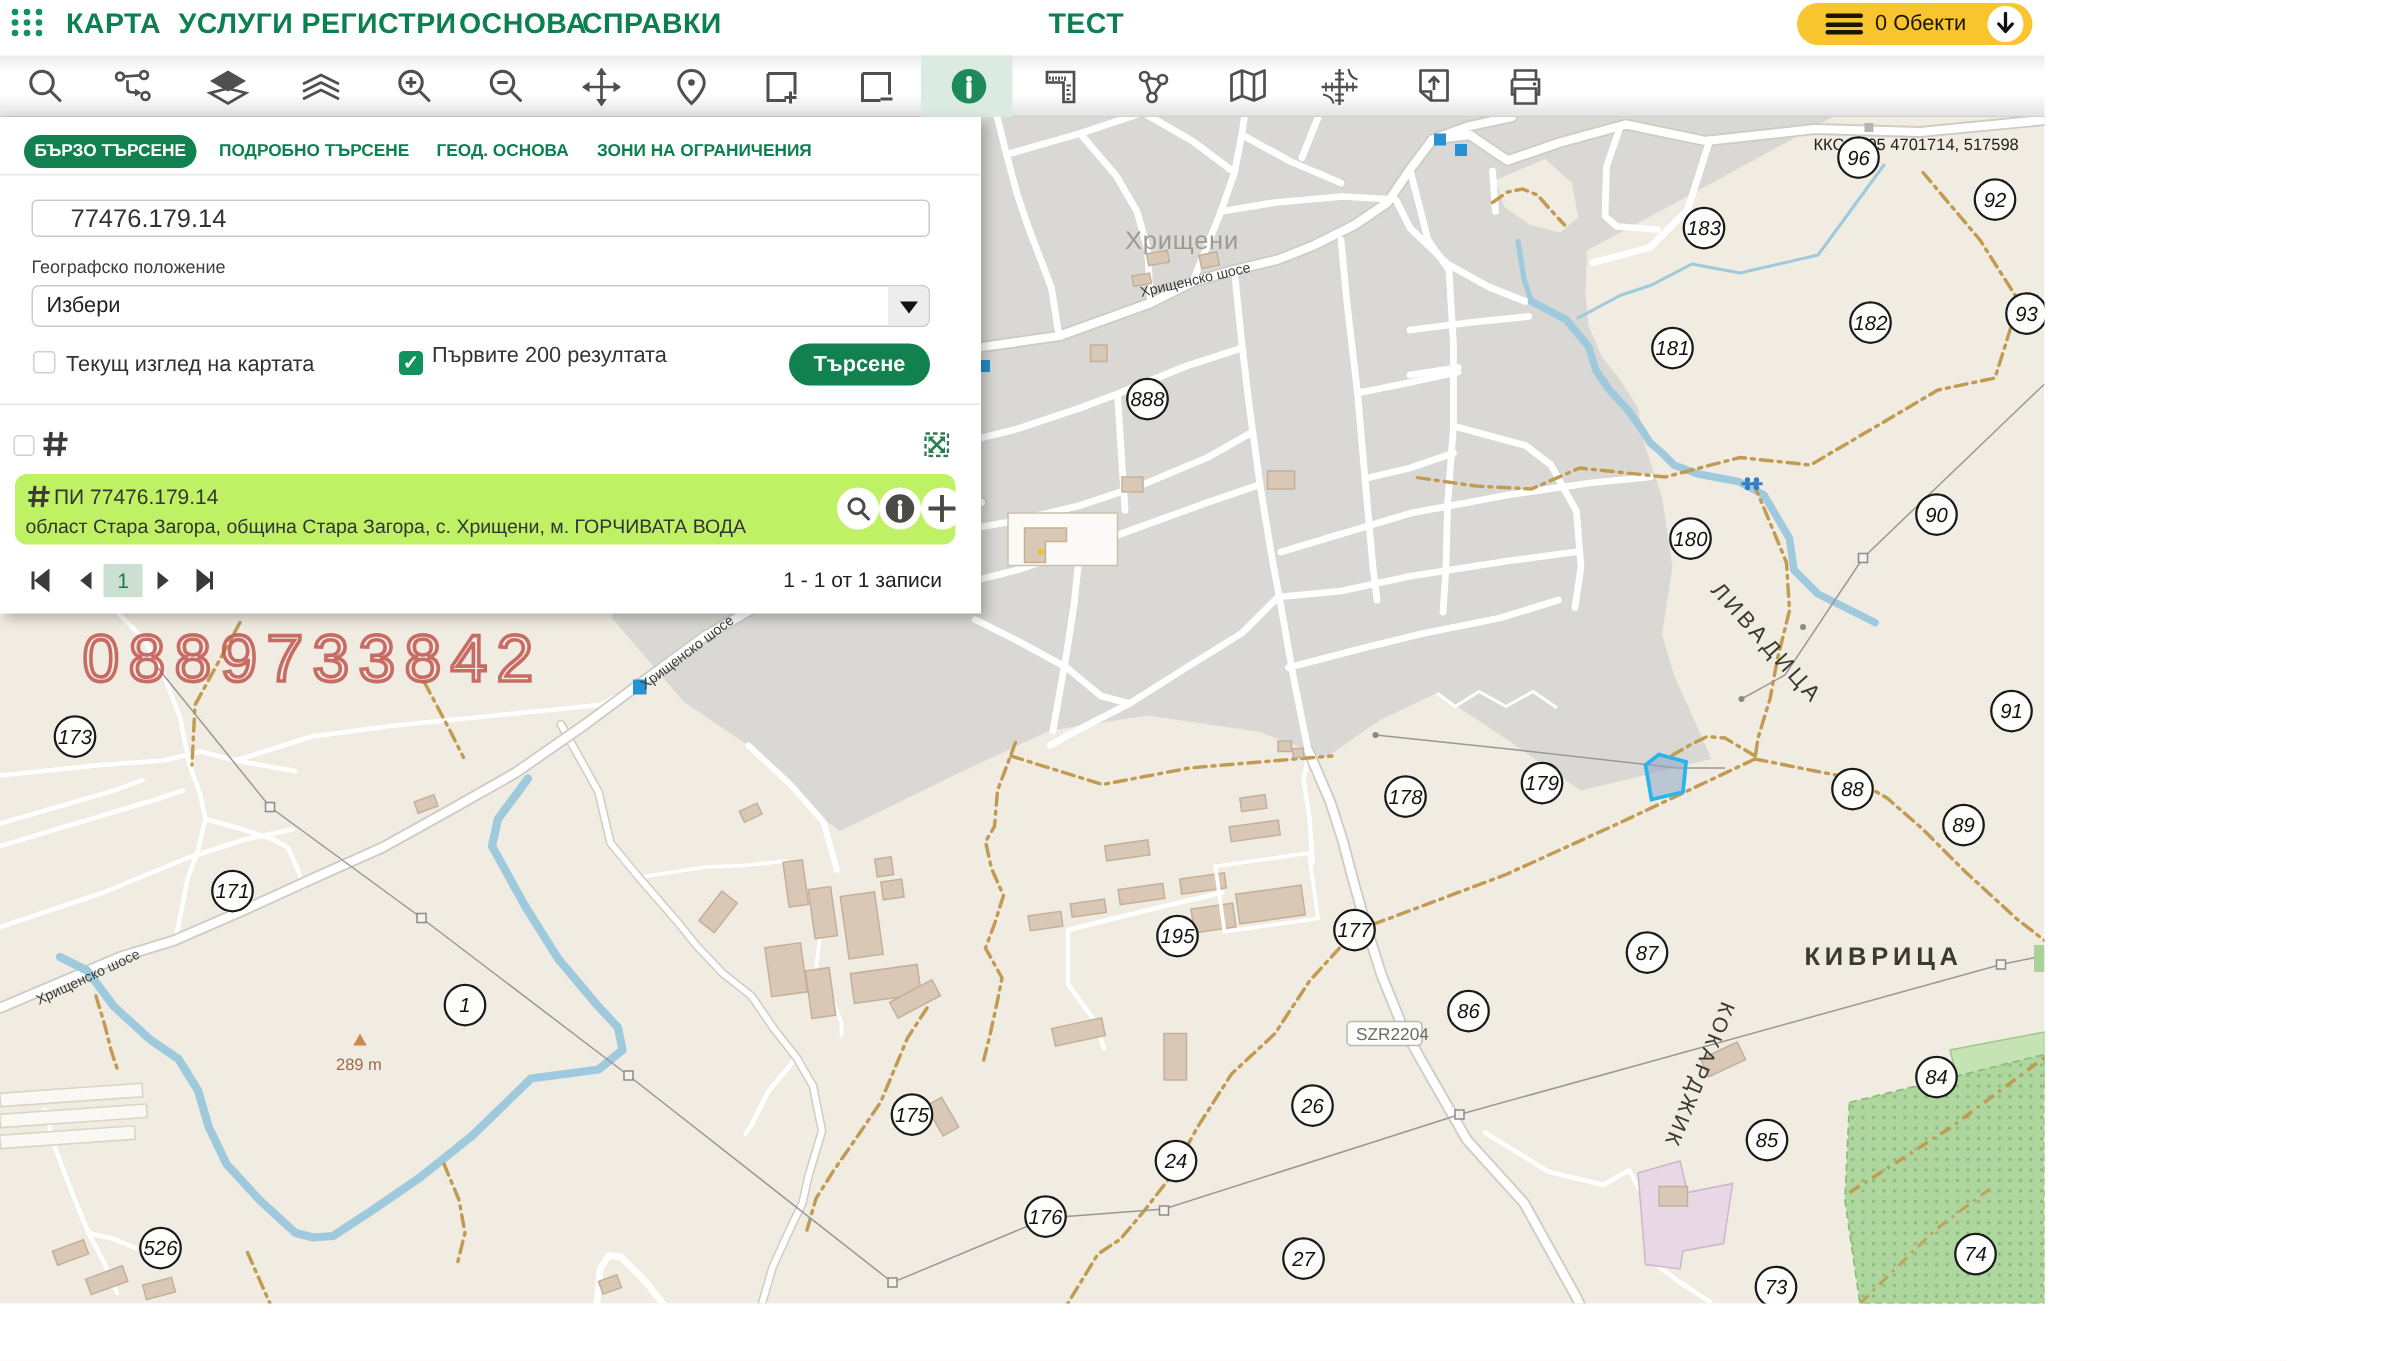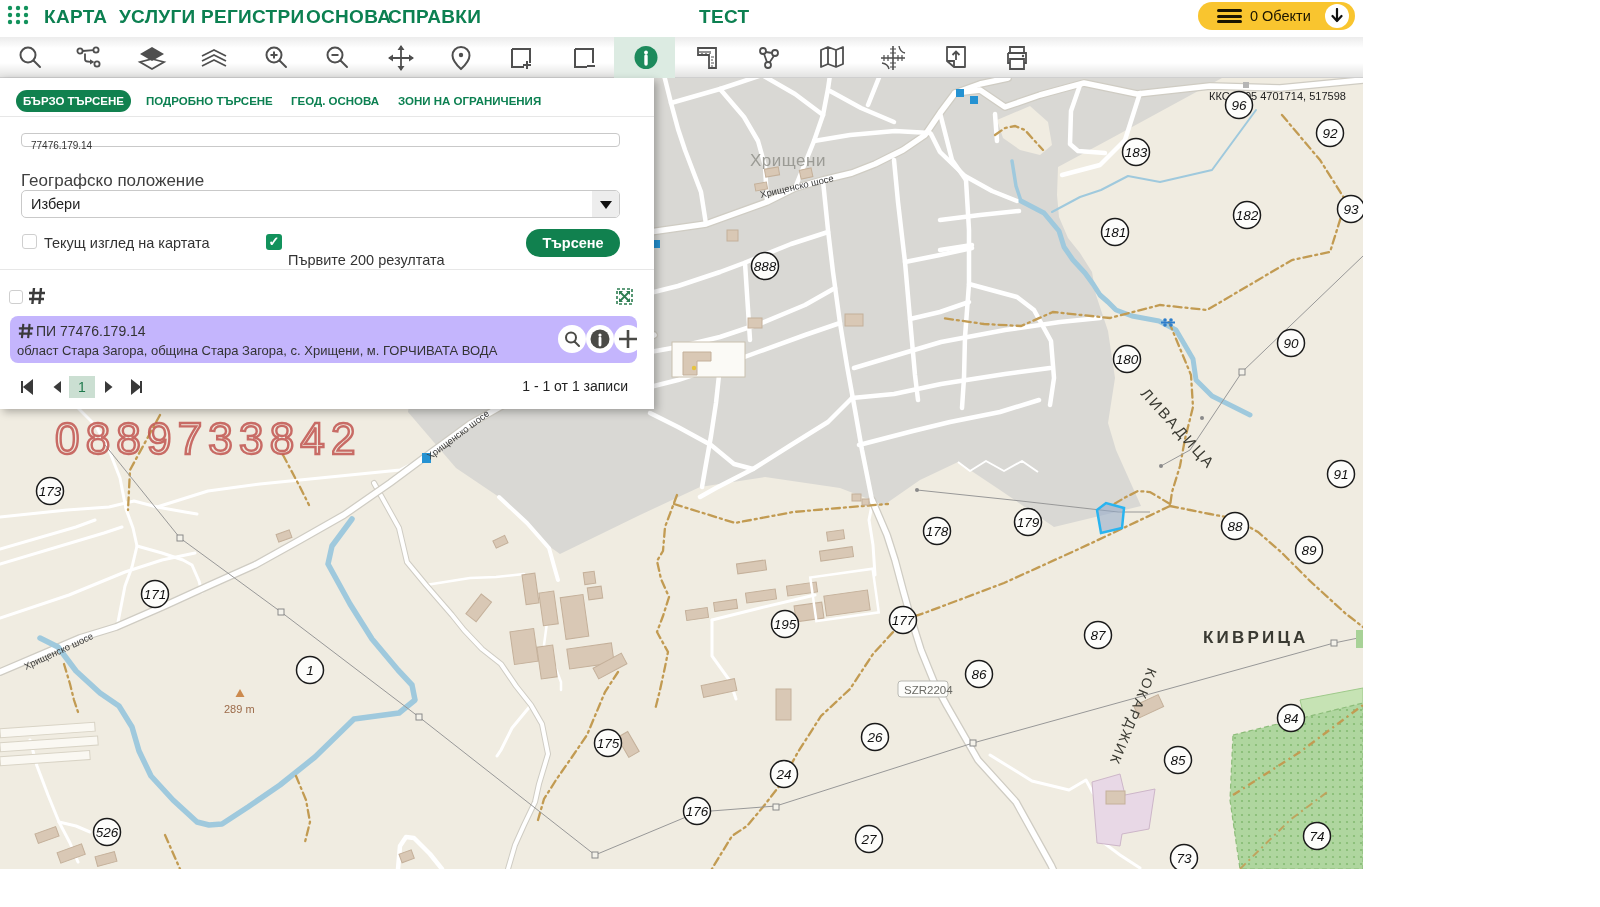--- a/index.html
+++ b/index.html
@@ -20,33 +20,33 @@
 background:linear-gradient(#ececec 0%,#ffffff 28%,#ffffff 65%,#e3e3e2 100%);
 border-bottom:1px solid #cfcfcf;}
 #infobg{position:absolute;left:614px;top:0;width:61px;height:41px;background:#dcebe2;}
 
 #panel{position:absolute;left:0;top:78px;width:654px;height:331px;background:#fff;
 box-shadow:3px 3px 8px rgba(0,0,0,0.28);}
 #tabpill{position:absolute;left:16px;top:12px;width:115px;height:22px;border-radius:11px;background:#11814f;
 color:#fff;font-size:11.5px;font-weight:bold;text-align:center;line-height:22px;}
 .tab{position:absolute;top:12px;height:22px;line-height:22px;font-size:11.5px;font-weight:bold;color:#0c8051;}
 .hr{position:absolute;left:0px;width:654px;height:1px;background:#e7e7e7;}
-#inp{position:absolute;left:21px;top:55px;width:599px;height:14px;border:1px solid #c9c9c9;border-radius:4px;
-font-size:10px;color:#333;line-height:23px;padding-left:9px;}
-#lbl{position:absolute;left:21px;top:93px;font-size:17px;color:#3f3f3f;}
+#inp{position:absolute;left:21px;top:55px;width:599px;height:25px;border:1px solid #c9c9c9;border-radius:4px;
+font-size:17px;color:#333;line-height:23px;padding-left:25px;}
+#lbl{position:absolute;left:21px;top:93px;font-size:12px;color:#3f3f3f;}
 #sel{position:absolute;left:21px;top:112px;width:599px;height:28px;border:1px solid #c9c9c9;border-radius:5px;
 font-size:14.5px;color:#222;line-height:26px;padding-left:9px;background:#fff;}
 #selbtn{position:absolute;right:0;top:0;width:27px;height:26px;background:#ededed;border-radius:0 4px 4px 0;}
 #selbtn:after{content:"";position:absolute;left:8px;top:10px;border-left:6px solid transparent;border-right:6px solid transparent;border-top:8px solid #111;}
 .cb{position:absolute;width:15px;height:15px;border:1px solid #cfcfcf;border-radius:3px;background:#fff;}
 .cbg{position:absolute;width:16px;height:16px;border-radius:3px;background:#12925c;color:#fff;font-size:13px;font-weight:bold;text-align:center;line-height:16px;}
 .cblbl{position:absolute;font-size:14.5px;color:#333;}
 #srchbtn{position:absolute;left:526px;top:151px;width:94px;height:28px;border-radius:14px;background:#11814f;
 color:#fff;font-size:14.5px;font-weight:bold;text-align:center;line-height:28px;}
-#resrow{position:absolute;left:10px;top:238px;width:627px;height:47px;background:#c4b5fd;border-radius:8px;}
+#resrow{position:absolute;left:10px;top:238px;width:627px;height:47px;background:#bef264;border-radius:8px;}
 #resrow .l1{position:absolute;left:26px;top:7px;font-size:14px;color:#333;}
 #resrow .l2{position:absolute;left:7px;top:27px;font-size:13px;color:#333;}
 .rico{position:absolute;top:9px;width:28px;height:28px;border-radius:50%;background:#fff;}
 #pgtxt{position:absolute;left:478px;top:300px;width:150px;font-size:14px;color:#222;text-align:right;white-space:nowrap;}
 #pg1{position:absolute;left:69px;top:298px;width:26px;height:22px;background:#cbdfd2;color:#1f7a4d;font-size:14px;text-align:center;line-height:22px;}
 
 #map{position:absolute;left:0;top:78px;width:1363px;height:791px;}
 </style>
 </head>
 <body>
@@ -530,21 +530,21 @@
 <div class="tab" style="left:146px">ПОДРОБНО ТЪРСЕНЕ</div>
 <div class="tab" style="left:291px">ГЕОД. ОСНОВА</div>
 <div class="tab" style="left:398px">ЗОНИ НА ОГРАНИЧЕНИЯ</div>
 <div class="hr" style="top:38px"></div>
 <div id="inp">77476.179.14</div>
 <div id="lbl">Географско положение</div>
 <div id="sel">Избери<div id="selbtn"></div></div>
 <div class="cb" style="left:22px;top:156px"></div>
 <div class="cblbl" style="left:44px;top:157px">Текущ изглед на картата</div>
 <div class="cbg" style="left:266px;top:156px">✓</div>
-<div class="cblbl" style="left:288px;top:174px">Първите 200 резултата</div>
+<div class="cblbl" style="left:288px;top:151px">Първите 200 резултата</div>
 <div id="srchbtn">Търсене</div>
 <div class="hr" style="top:191px"></div>
 <div class="cb" style="left:9px;top:212px;width:14px;height:14px"></div>
 <svg style="position:absolute;left:28px;top:209px" width="18" height="18" viewBox="0 0 18 18">
         <g stroke="#3a3a3a" stroke-width="2.4">
           <path d="M6 1 L4.4 17 M13 1 L11.4 17 M1 6 H17 M1 12 H16"></path>
         </g>
       </svg>
 <svg style="position:absolute;left:616px;top:210px" width="17" height="17" viewBox="0 0 17 17">
 <rect x="1" y="1" width="15" height="15" fill="none" stroke="#2e7d52" stroke-width="1.6" stroke-dasharray="3 2"></rect>

